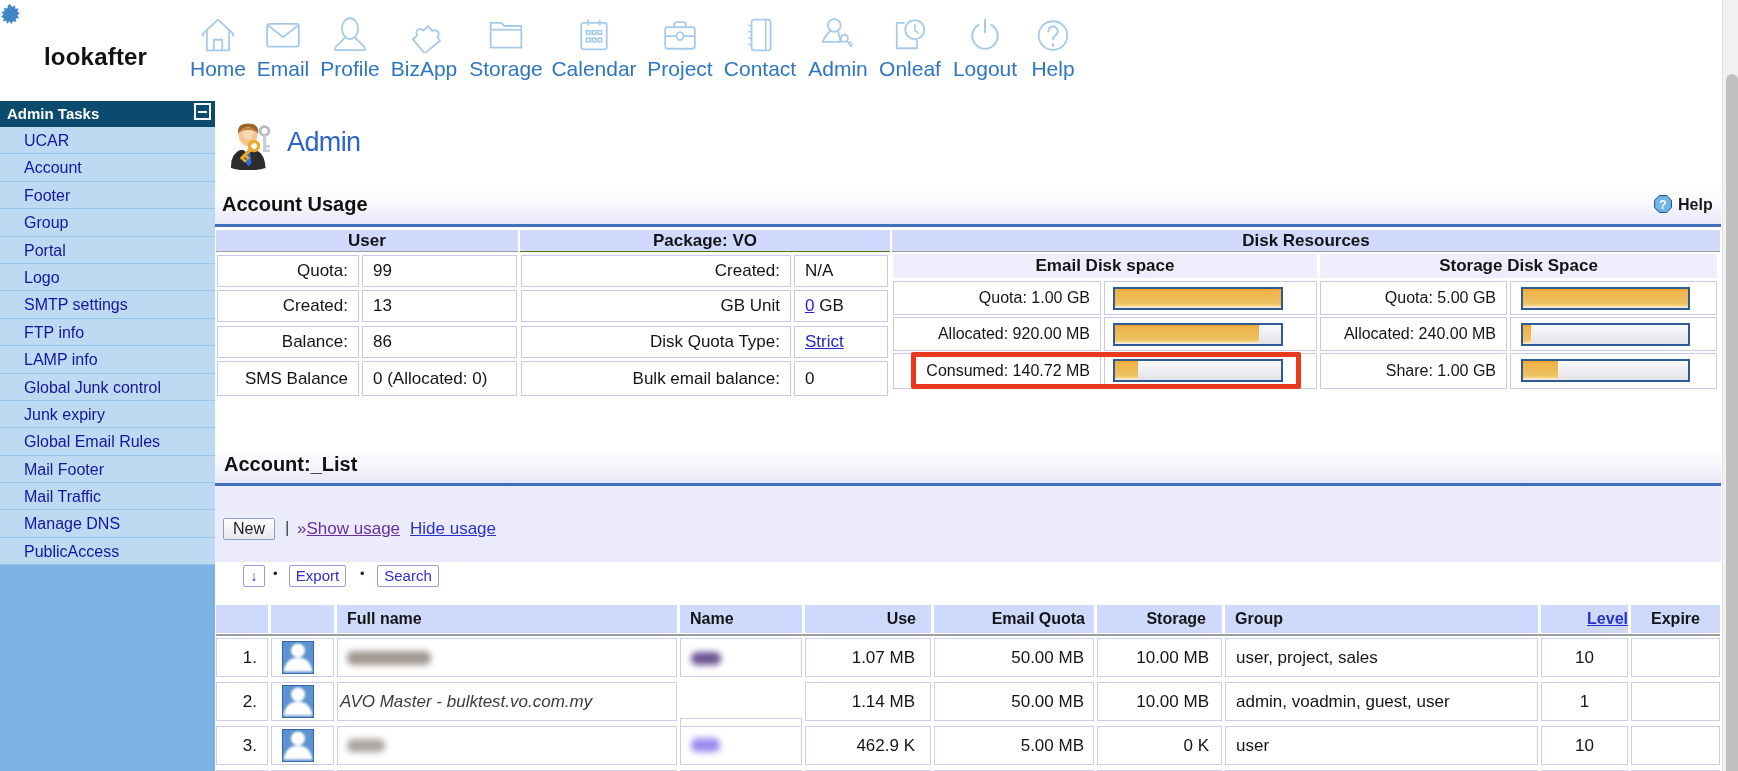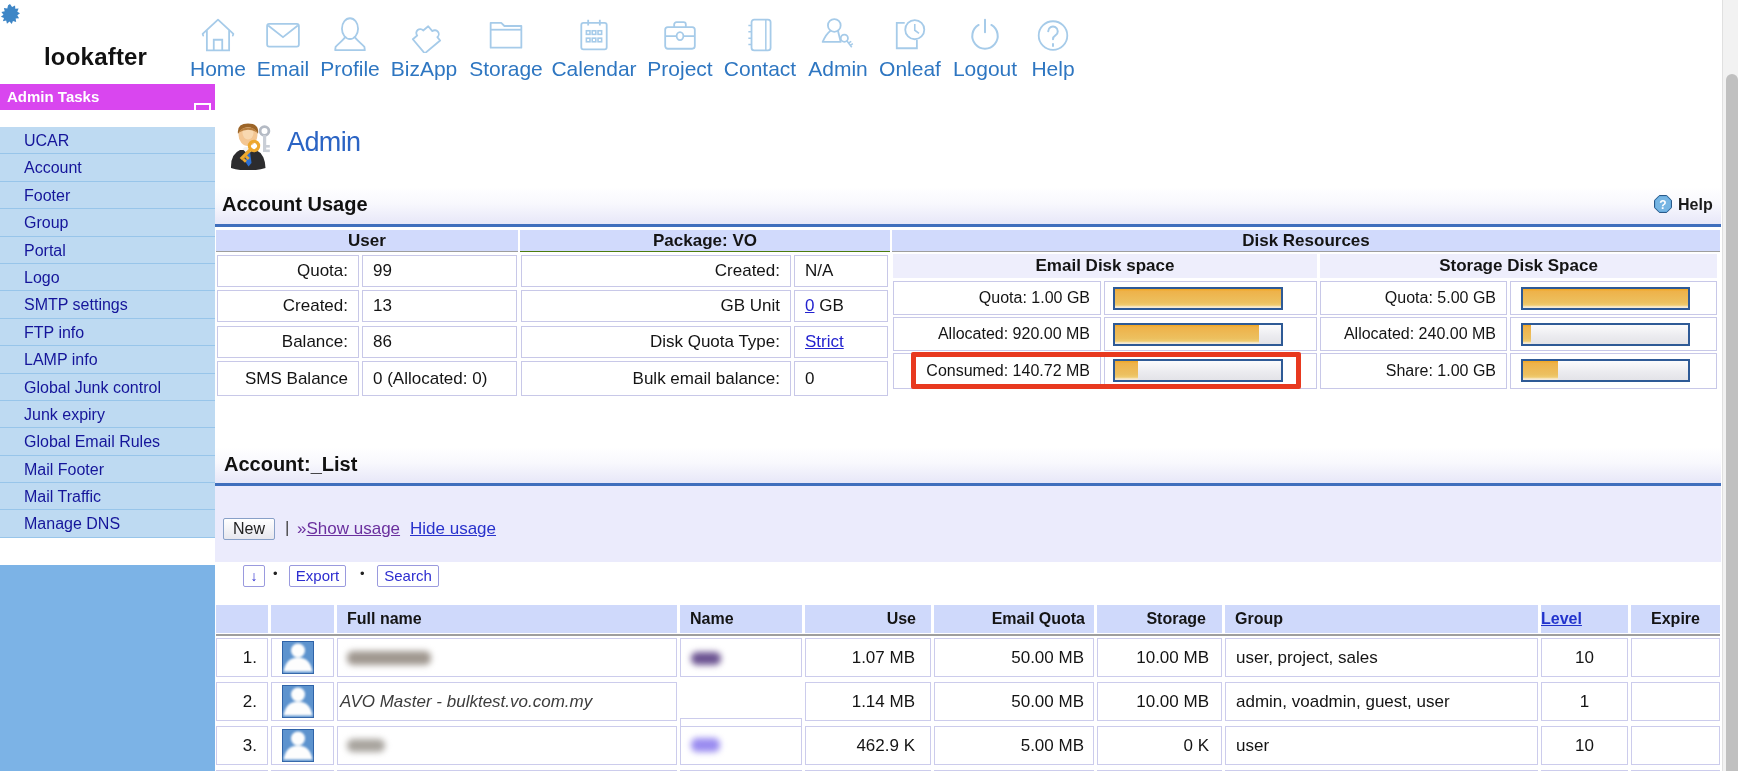--- a/index.html
+++ b/index.html
@@ -137,40 +137,41 @@
   <div class="navlbl">Logout</div>
 </div>
 <div class="navitem" style="left:988px">
   <svg width="34" height="34" viewBox="0 0 34 34" fill="none" stroke="#a6cbe9" stroke-width="1.7">
     <circle cx="17" cy="17.5" r="13.5"></circle>
     <path d="M12.5 13.5 a4.5 4.5 0 1 1 6.8 3.9 c-1.6 1 -2.3 1.8 -2.3 3.6 M17 25.5 v1.8" stroke-width="1.9" stroke-linecap="round"></path>
   </svg>
   <div class="navlbl">Help</div>
 </div>
 
-<div class="abs" style="left:0;top:84px;width:215px;height:26px;background:#d946ef;color:#fff;font-weight:bold;font-size:15px;line-height:26px;padding-left:7px">Admin Tasks</div>
+<div class="abs" style="left:0;top:101px;width:215px;height:26px;background:#0c4a6e;color:#fff;font-weight:bold;font-size:15px;line-height:26px;padding-left:7px">Admin Tasks</div>
 <div class="abs" style="left:194px;top:103px;width:17px;height:17px;border:2px solid #fff">
   <div class="abs" style="left:2px;top:5.5px;width:9px;height:2px;background:#fff"></div>
 </div>
 <div class="abs" style="left:0;top:127px;width:215px">
   <div class="sideitem">UCAR</div>
   <div class="sideitem">Account</div>
   <div class="sideitem">Footer</div>
   <div class="sideitem">Group</div>
   <div class="sideitem">Portal</div>
   <div class="sideitem">Logo</div>
   <div class="sideitem">SMTP settings</div>
   <div class="sideitem">FTP info</div>
   <div class="sideitem">LAMP info</div>
   <div class="sideitem">Global Junk control</div>
   <div class="sideitem">Junk expiry</div>
   <div class="sideitem">Global Email Rules</div>
   <div class="sideitem">Mail Footer</div>
   <div class="sideitem">Mail Traffic</div>
   <div class="sideitem">Manage DNS</div>
+  <div class="sideitem">PublicAccess</div>
 </div>
 <div class="abs" style="left:0;top:565px;width:215px;height:206px;background:#7cb3e6"></div>
 
 <svg class="abs" style="left:229px;top:120px" width="44" height="50" viewBox="0 0 44 50">
   <path d="M2 48 Q1.5 34 11 30 L27 30 Q36 34 36.5 48 Q28 50.5 19 50.5 Q10 50.5 2 48 Z" fill="#2c2c2e"></path>
   <path d="M13.5 29 L19 34.5 L24.5 29 L22 27 L16 27 Z" fill="#f2f2f2"></path>
   <path d="M17 31.5 L21 31.5 L22.5 43 L19.5 46.5 L16.5 42 Z" fill="#2b6fd4"></path>
   <ellipse cx="19" cy="15" rx="9.5" ry="11" fill="#f3c693"></ellipse>
   <ellipse cx="19" cy="13" rx="5.5" ry="6.5" fill="#f9dcb8" opacity="0.8"></ellipse>
   <path d="M9 14 Q7.5 3.5 19 3.5 Q30.5 3.5 29 14 Q26 7.5 19 7.2 Q12 7.5 9 14 Z" fill="#9c6528"></path>
@@ -272,21 +273,21 @@
 <div class="btn" style="left:377px;top:565px;width:62px;height:22px;line-height:20px">Search</div>
 
 <div class="lhdr" style="left:216px;width:52px"></div>
 <div class="lhdr" style="left:271px;width:63px"></div>
 <div class="lhdr" style="left:337px;width:340px;padding-left:10px">Full name</div>
 <div class="lhdr" style="left:680px;width:122px;padding-left:10px">Name</div>
 <div class="lhdr" style="left:805px;width:126px;text-align:right;padding-right:15px">Use</div>
 <div class="lhdr" style="left:934px;width:160px;text-align:right;padding-right:9px">Email Quota</div>
 <div class="lhdr" style="left:1097px;width:125px;text-align:right;padding-right:16px">Storage</div>
 <div class="lhdr" style="left:1225px;width:313px;padding-left:10px">Group</div>
-<div class="lhdr" style="left:1541px;width:87px;text-align:left"><a href="#" style="color:#2233cc">Level</a></div>
+<div class="lhdr" style="left:1541px;width:87px;text-align:right"><a href="#" style="color:#2233cc">Level</a></div>
 <div class="lhdr" style="left:1631px;width:89px;text-align:center">Expire</div>
 <div class="abs" style="left:216px;top:634px;width:1504px;height:2px;background:#9e9e9e"></div>
 
 <div class="lcell" style="left:216px;top:638px;width:52px;height:39px;text-align:right;padding-right:10px">1.</div>
 <div class="lcell" style="left:271px;top:638px;width:63px;height:39px"></div>
 <div class="lcell" style="left:337px;top:638px;width:340px;height:39px"></div>
 <div class="lcell" style="left:680px;top:638px;width:122px;height:39px"></div>
 <div class="lcell" style="left:805px;top:638px;width:126px;height:39px;text-align:right;padding-right:15px">1.07 MB</div>
 <div class="lcell" style="left:934px;top:638px;width:160px;height:39px;text-align:right;padding-right:9px">50.00 MB</div>
 <div class="lcell" style="left:1097px;top:638px;width:125px;height:39px;text-align:right;padding-right:12px">10.00 MB</div>

